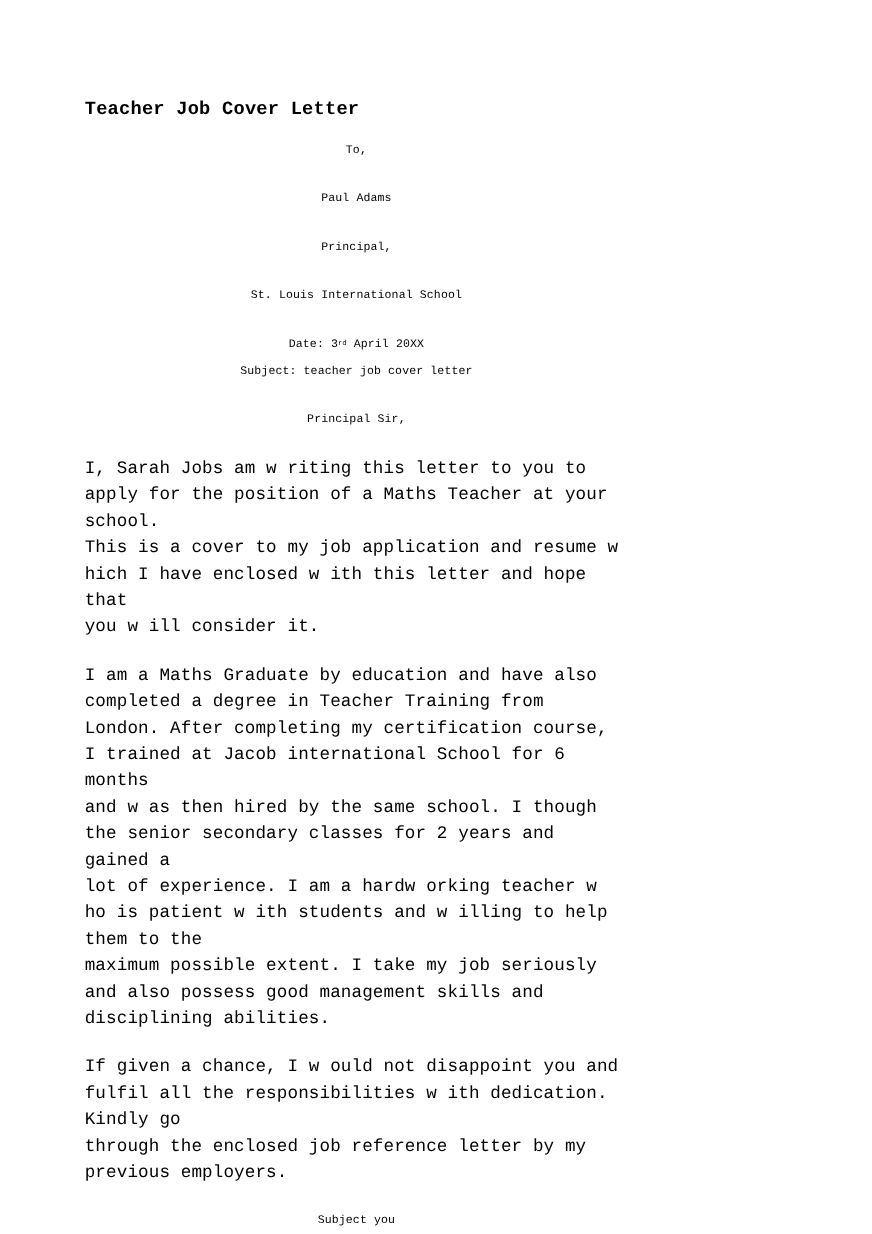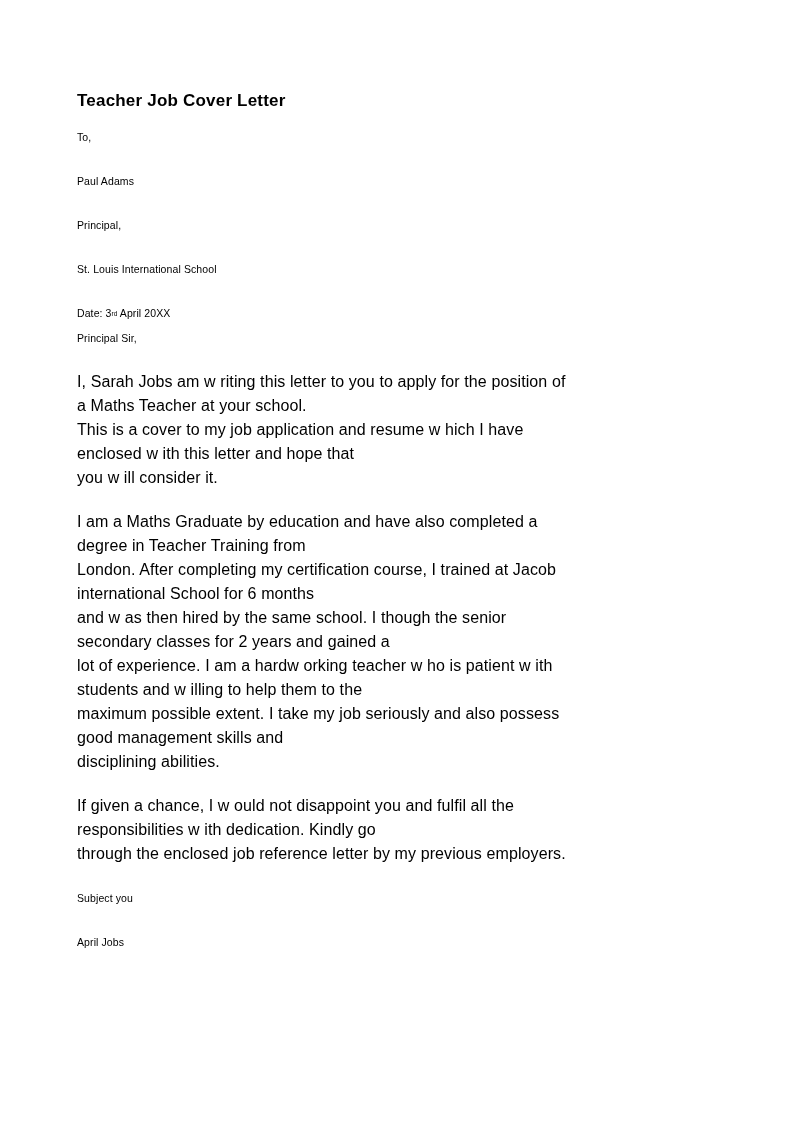--- a/index.html
+++ b/index.html
@@ -14,35 +14,37 @@
     font-family: "Liberation Sans", "DejaVu Sans", sans-serif;
     color: #000000;
     -webkit-font-smoothing: antialiased;
   }
   .page {
     box-sizing: border-box;
     width: 641px;
     height: 1122px;
     padding: 89px 70px 0 77px;
     background: #ffffff;
+    font-family: Liberation Mono, monospace;
   }
   .title {
     font-size: 17px;
     font-weight: bold;
     line-height: 24px;
     letter-spacing: 0.2px;
     margin: 0 0 12px 0;
     color: #000000;
   }
   .line {
     font-size: 10.5px;
     line-height: 24px;
     margin: 0 0 20px 0;
     letter-spacing: 0.1px;
     white-space: pre-line;
+    text-align: center;
   }
   .line.no-gap {
     margin-bottom: 0;
   }
   .para {
     font-size: 16px;
     line-height: 24px;
     margin: 0 0 20px 0;
     letter-spacing: 0.1px;
     white-space: pre-line;
@@ -64,20 +66,21 @@
   <p class="line">To,</p>
 
   <p class="line">Paul Adams</p>
 
   <p class="line">Principal,</p>
 
   <p class="line">St. Louis International School</p>
 
   <p class="line no-gap"><span>Date: 3</span><span class="ord">rd</span><span> April 20XX</span></p>
 
+  <p class="line">Subject: teacher job cover letter</p>
 
   <p class="line">Principal Sir,</p>
 
   <p class="para">I, Sarah Jobs am w riting this letter to you to apply for the position of a Maths Teacher at your school.
 This is a cover to my job application and resume w hich I have enclosed w ith this letter and hope that
 you w ill consider it.</p>
 
   <p class="para">I am a Maths Graduate by education and have also completed a degree in Teacher Training from
 London. After completing my certification course, I trained at Jacob international School for 6 months
 and w as then hired by the same school. I though the senior secondary classes for 2 years and gained a

